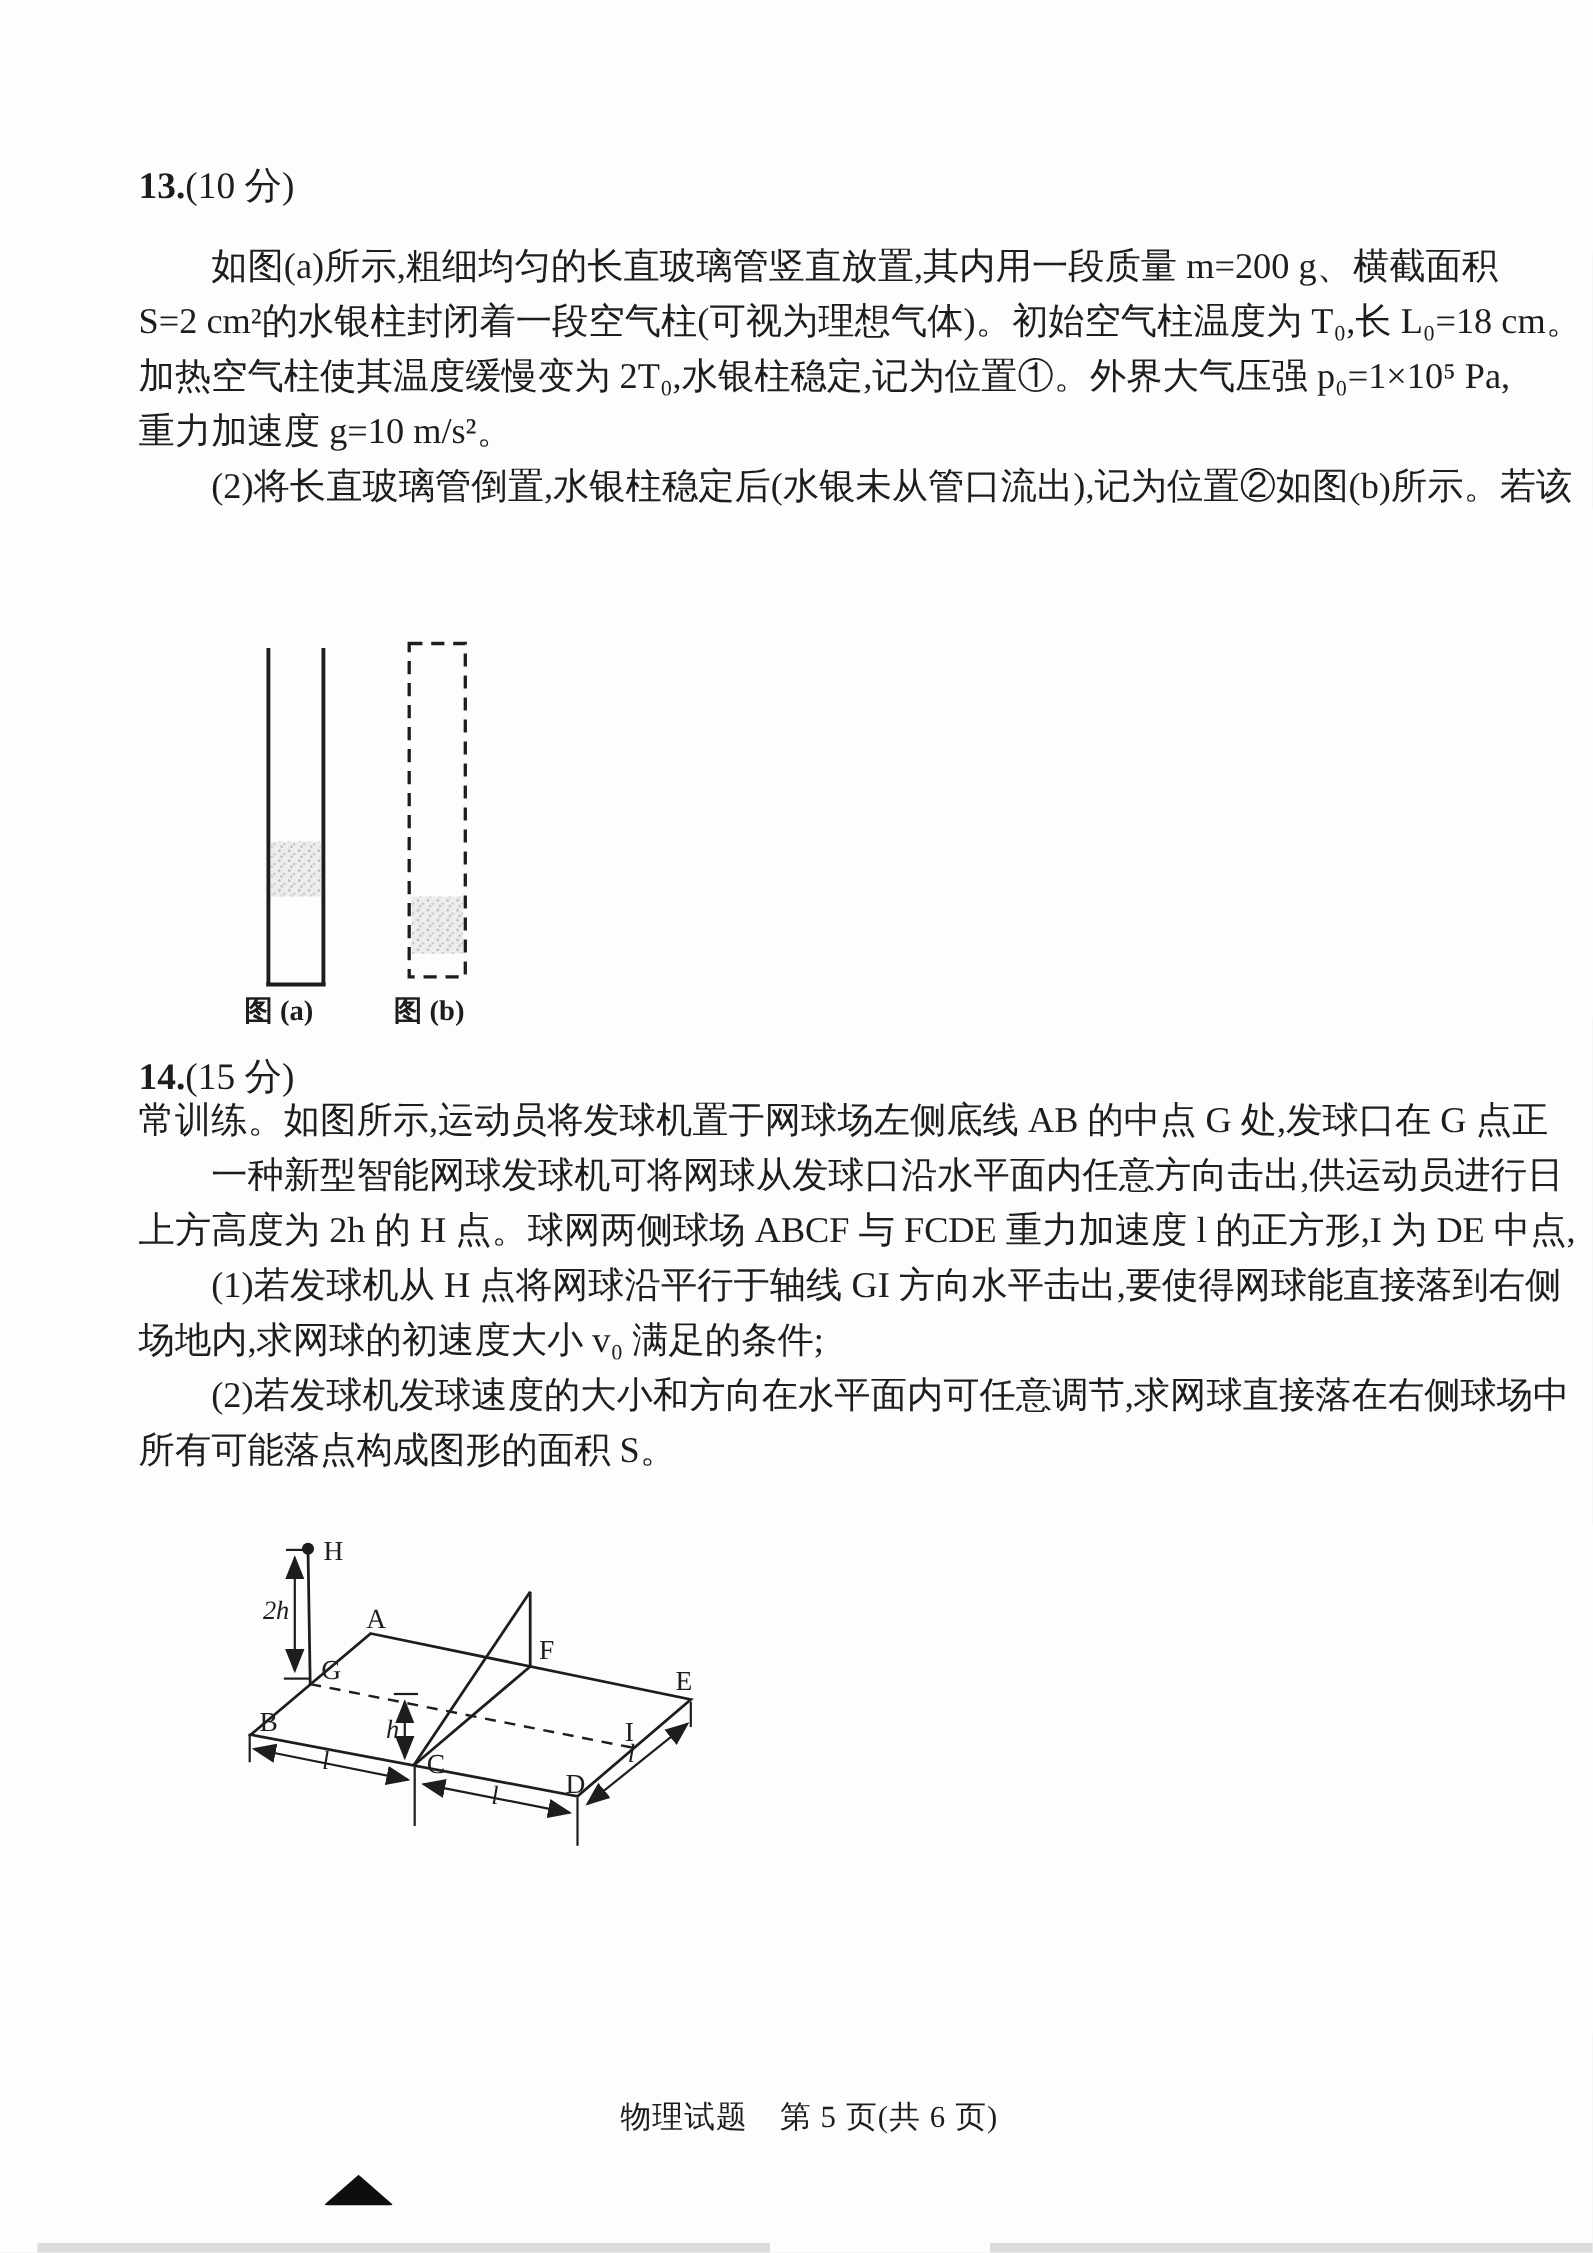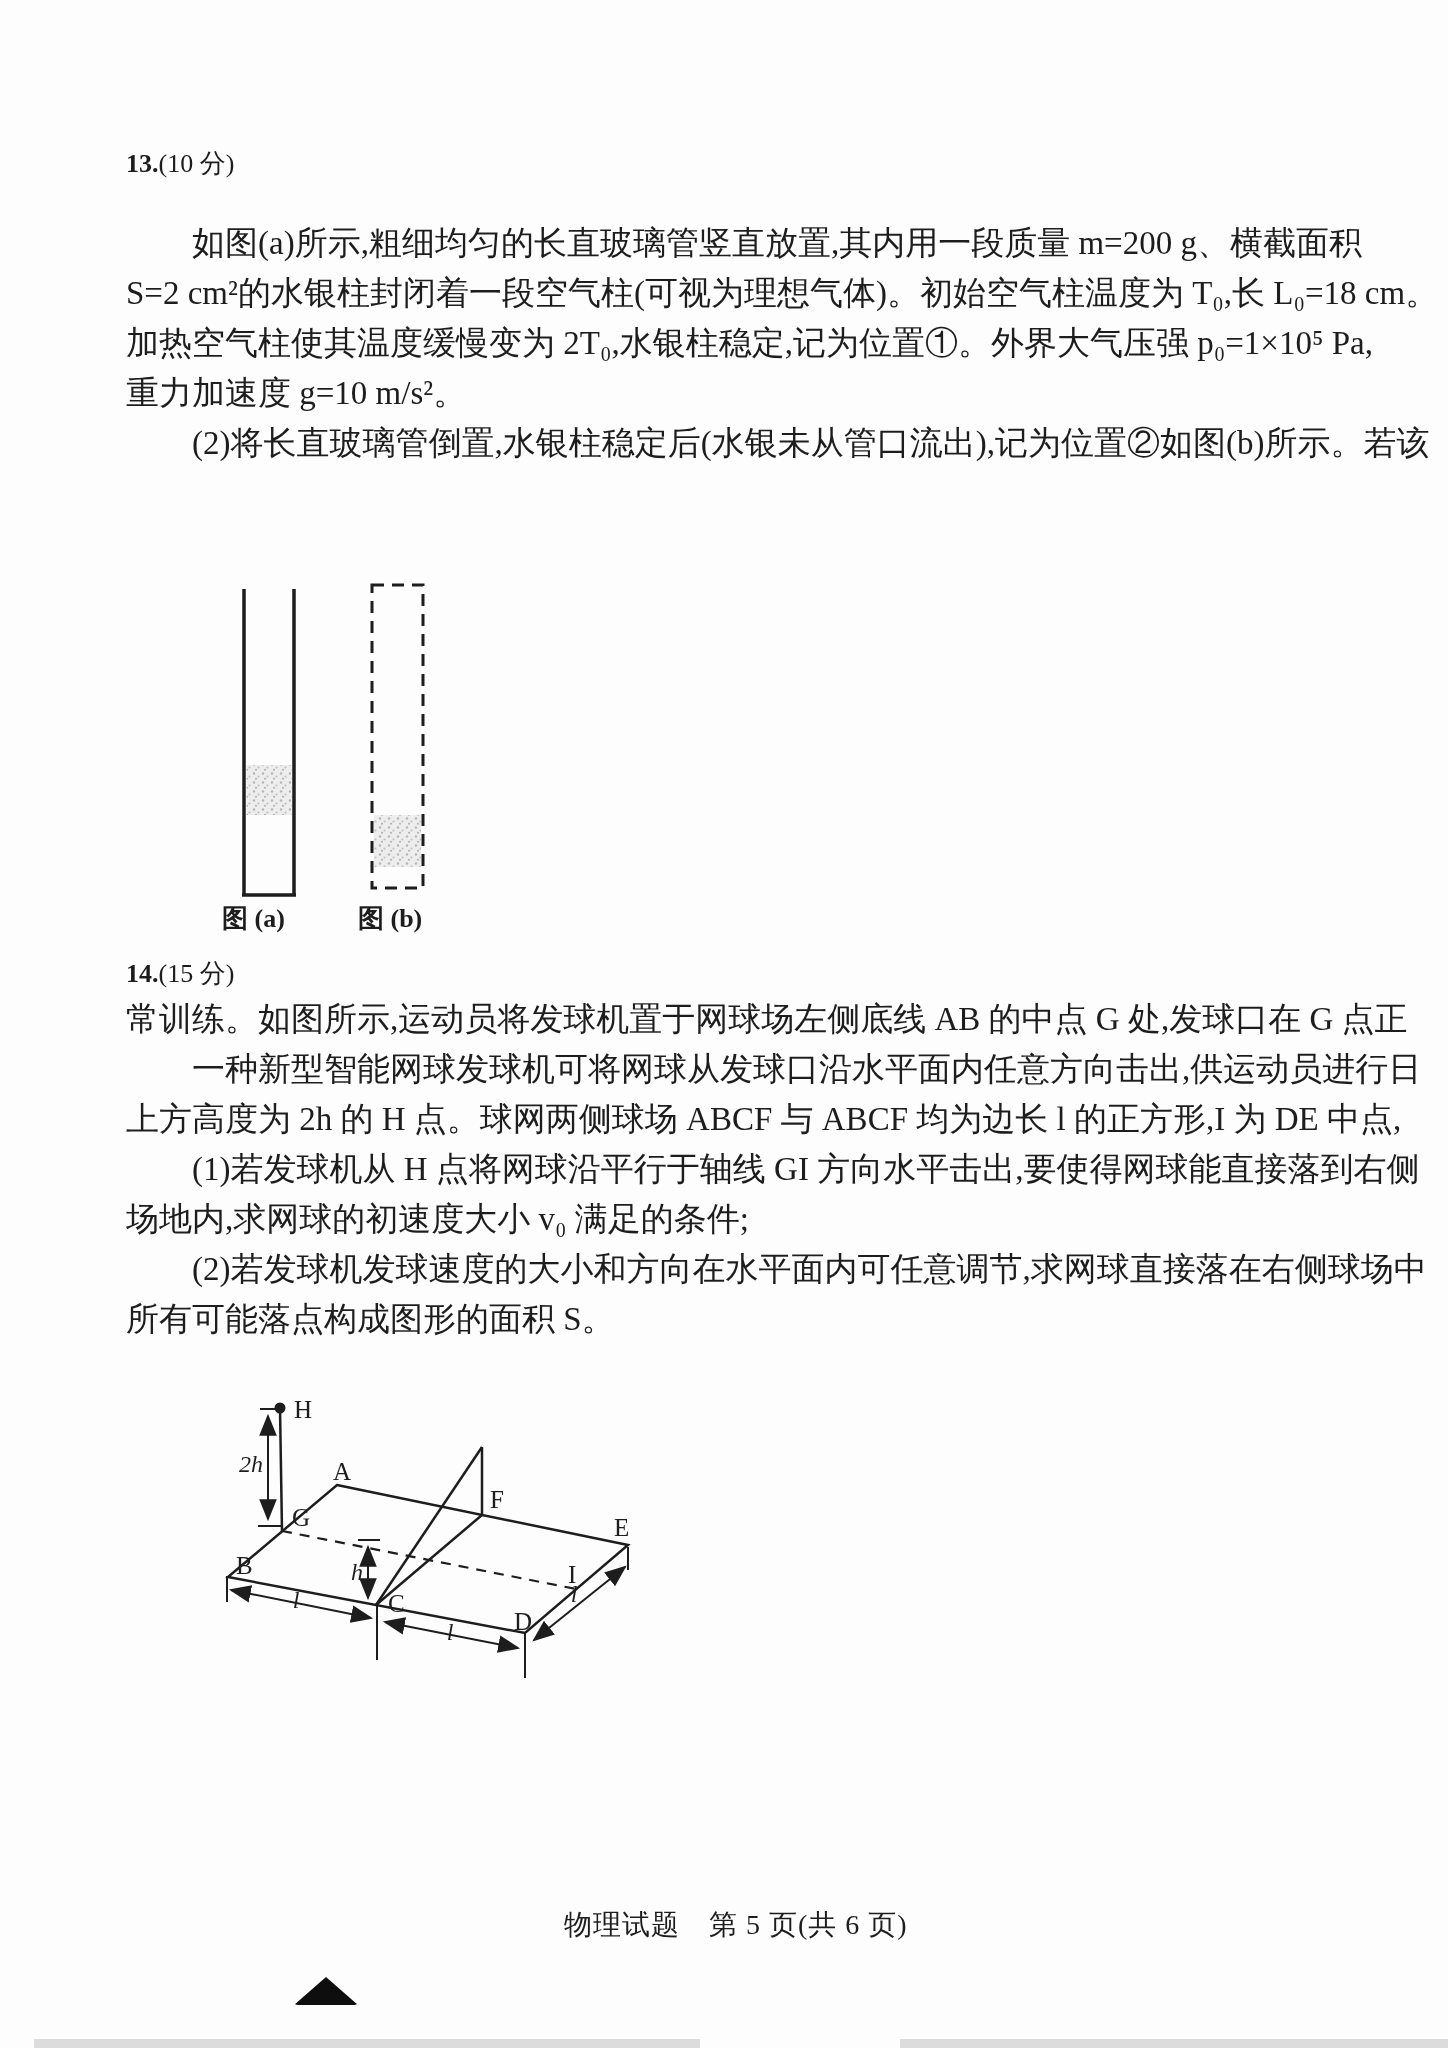--- a/index.html
+++ b/index.html
@@ -1,21 +1,21 @@
 <!DOCTYPE html>
 <html><head>
 <meta charset="utf-8">
 <style>
   html,body{margin:0;padding:0;background:#e9e9e9;}
   .page{
     position:relative;width:1448px;height:2048px;margin:0 auto;
     background:#fdfdfd;color:#1d1d1d;overflow:hidden;
     font-family:"Liberation Serif","DejaVu Serif",serif;
   }
-  .q-header{position:absolute;font-size:26px;white-space:nowrap;}
+  .q-header{position:absolute;font-size:34px;white-space:nowrap;}
   .q-number{font-weight:bold;}
   .q-points{font-weight:normal;}
   .para{position:absolute;font-size:33px;line-height:50px;white-space:nowrap;}
   .para .line{height:50px;}
   .para .indent{padding-left:66px;}
   .fig-label{position:absolute;font-size:26px;font-weight:600;white-space:nowrap;}
   .footer{position:absolute;font-size:28px;letter-spacing:1px;white-space:nowrap;margin-left:24px;}
   .scan-triangle{
     position:absolute;width:0;height:0;
     border-left:32px solid transparent;border-right:32px solid transparent;
@@ -68,21 +68,21 @@
   <div class="fig-label" style="left:222px;top:901px;">图 (a)</div>
   <div class="fig-label" style="left:358px;top:901px;">图 (b)</div>
 
   <div class="q-header" style="left:126px;top:956px;">
     <span class="q-number">14.</span><span class="q-points">(15 分)</span>
   </div>
 
   <div class="para" style="left:126px;top:994px;">
     <div class="line">常训练。如图所示,运动员将发球机置于网球场左侧底线 AB 的中点 G 处,发球口在 G 点正</div>
     <div class="line indent">一种新型智能网球发球机可将网球从发球口沿水平面内任意方向击出,供运动员进行日</div>
-    <div class="line">上方高度为 2h 的 H 点。球网两侧球场 ABCF 与 ABCF 均为边长 l 的正方形,I 为 DE 中点,</div>
+    <div class="line">上方高度为 2h 的 H 点。球网两侧球场 ABCF 与 FCDE 重力加速度 l 的正方形,I 为 DE 中点,</div>
     <div class="line indent">(1)若发球机从 H 点将网球沿平行于轴线 GI 方向水平击出,要使得网球能直接落到右侧</div>
     <div class="line">场地内,求网球的初速度大小 v₀ 满足的条件;</div>
     <div class="line indent">(2)若发球机发球速度的大小和方向在水平面内可任意调节,求网球直接落在右侧球场中</div>
     <div class="line">所有可能落点构成图形的面积 S。</div>
   </div>
 
   <svg style="position:absolute;left:170px;top:1390px;" width="520" height="290" viewBox="0 0 520 290">
     <defs>
       <marker id="ah" viewBox="0 0 10 8" refX="9" refY="4" markerWidth="11" markerHeight="9" orient="auto-start-reverse">
         <path d="M0,0 L10,4 L0,8 z" fill="#1d1d1d"></path>

